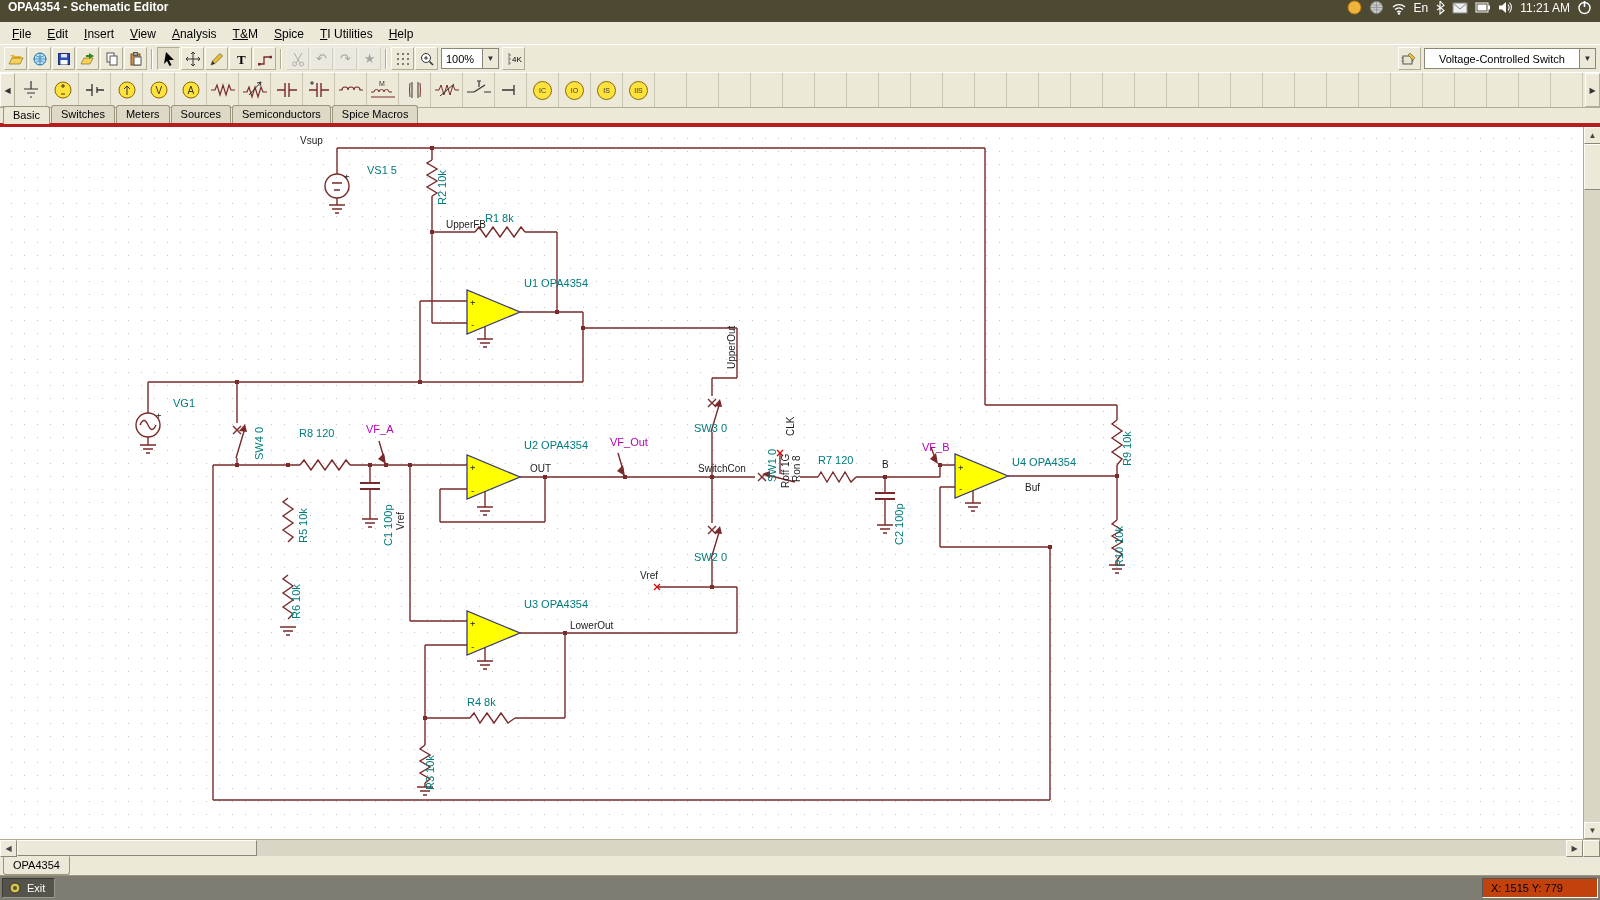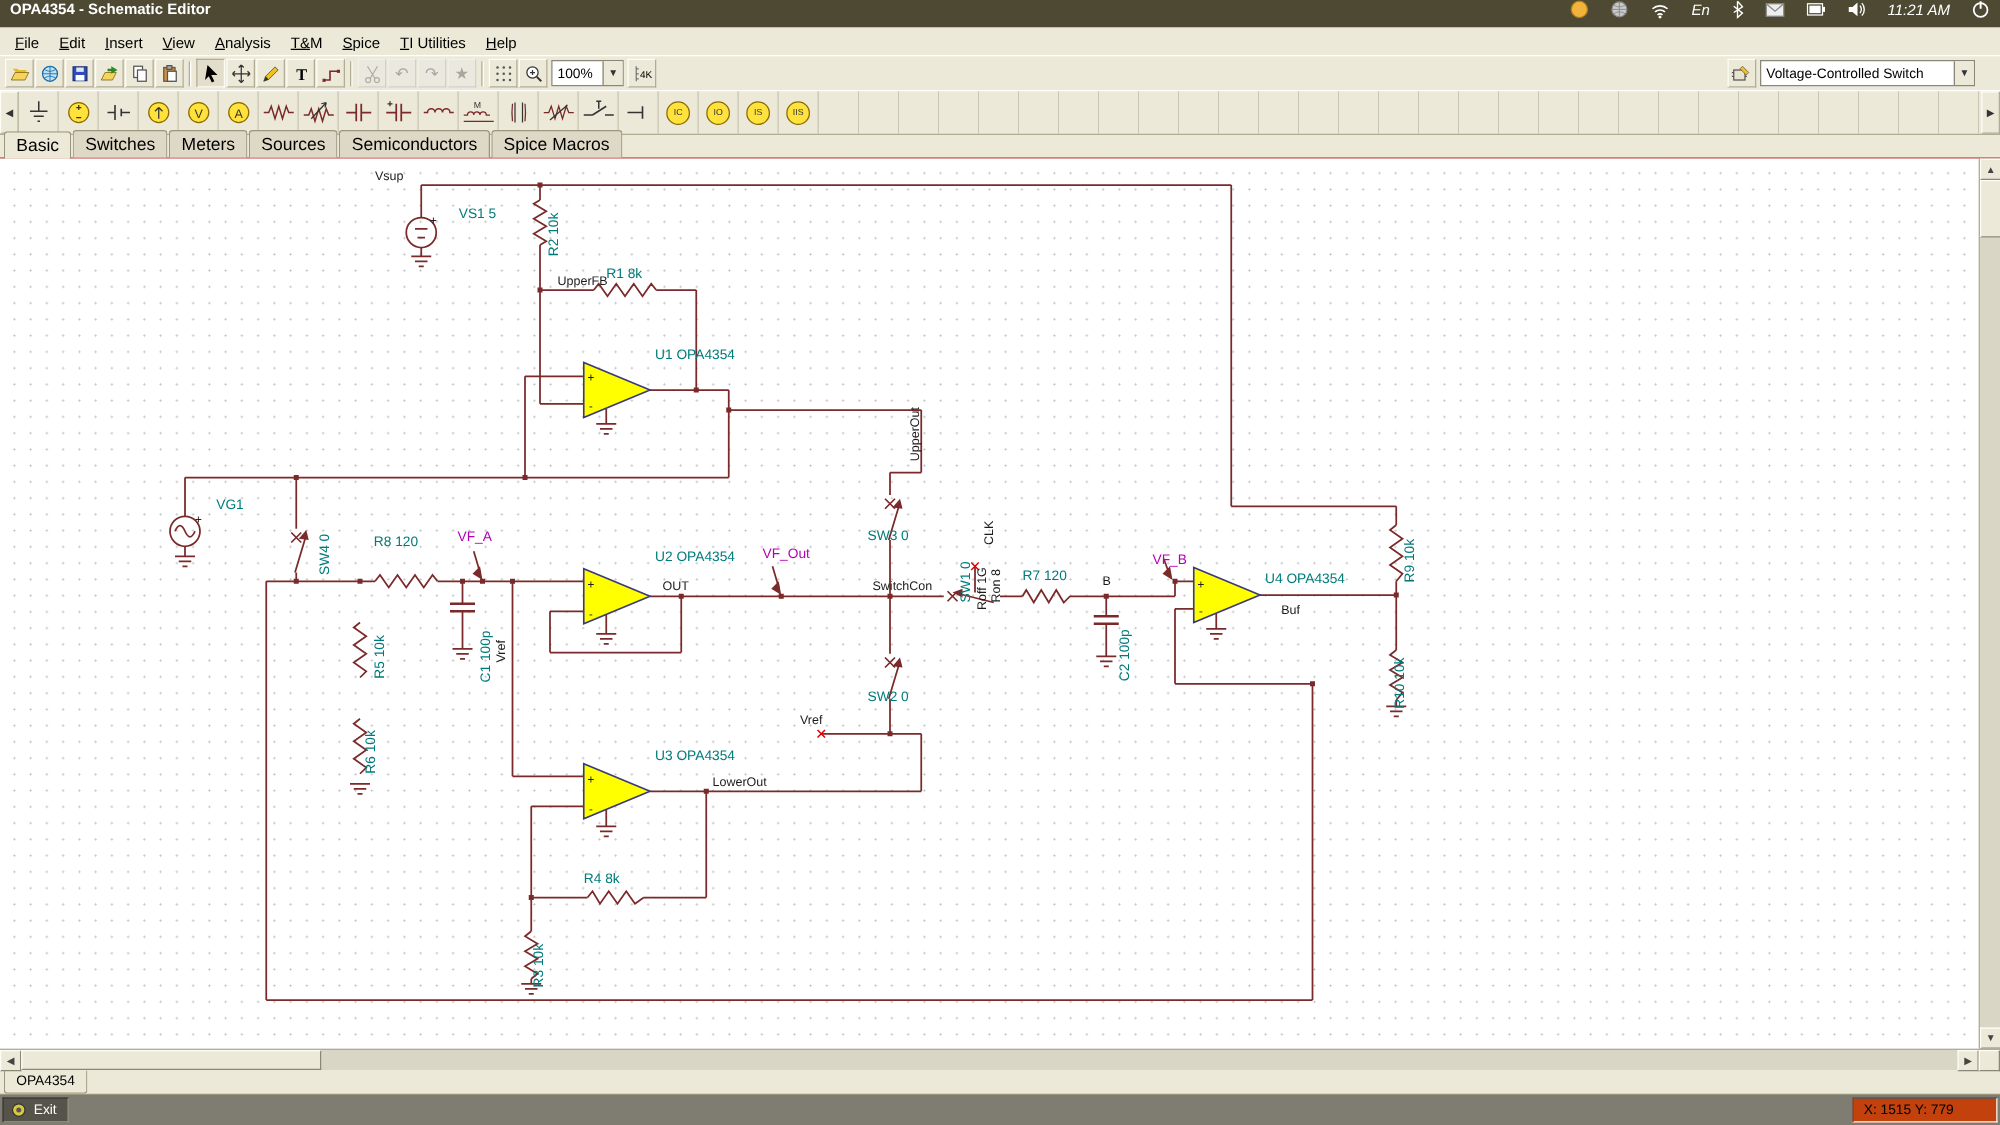--- a/index.html
+++ b/index.html
@@ -2,21 +2,21 @@
 <html style="--titlebar: #4d4932; --wire: #7a2a2a; --component_label: #007b7b; --probe_label: #b400b4; --opamp_fill: #ffff00;"><head>
 <meta charset="utf-8">
 <style>
   * { box-sizing: border-box; user-select: none; }
   html,body { margin:0; padding:0; width:1600px; height:900px; overflow:hidden;
               font-family:"Liberation Sans", sans-serif; background:#ece9d8; }
 
   
   .titlebar { height:22px; background:var(--titlebar,#4d4932); color:#fff; display:flex;
               align-items:flex-start; padding:0 8px; font-size:12px; font-weight:bold; }
-  .tray { margin-left:auto; display:flex; align-items:center; gap:17px; font-weight:normal; font-size:12px;font-style:italic; }
+  .tray { margin-left:auto; display:flex; align-items:center; gap:7px; font-weight:normal; font-size:12px; }
   .tray svg { display:block; }
 
   
   .menubar { height:22px; background:#ece9d8; display:flex; align-items:flex-end; padding:0 4px; font-size:12px; color:#000; }
   .menu-item { display:inline-block; padding:3px 8px; }
   .menu-item::first-letter { text-decoration:underline; }
 
   
   .toolbar { height:28px; display:flex; align-items:center; padding:0 4px; gap:1px; background:#ece9d8;
              border-top:1px solid #fff; }
@@ -24,36 +24,36 @@
           border:1px solid; border-color:#fdfcf5 #b1ad95 #b1ad95 #fdfcf5; background:#ece9d8; }
   .tbtn.active { border-color:#b1ad95 #fdfcf5 #fdfcf5 #b1ad95; background:#e2decb; }
   .tbtn.disabled { filter:grayscale(1) opacity(.4); }
   .tbtn .glyph { font-size:13px; line-height:1; color:#444; }
   .tsep { width:2px; height:20px; border-left:1px solid #b1ad95; border-right:1px solid #fff; margin:0 3px; }
   .combo { height:21px; background:#fff; border:1px solid #8a8778; display:flex; align-items:center; font-size:11px; }
   .combo .val { padding:0 4px; flex:1; white-space:nowrap; overflow:hidden; color:#000; }
   .combo .drop { width:16px; height:100%; background:#ece9d8; border-left:1px solid #8a8778;
                  display:flex; align-items:center; justify-content:center; font-size:8px; color:#333; }
   .zoom-combo { width:58px; margin:0 2px; }
-  .comp-combo { width:172px; margin-right:16px; }
+  .comp-combo { width:172px; margin-right:0;text-align:center; }
   .toolbar-right { margin-left:auto; display:flex; align-items:center; gap:3px; }
 
   
   .compbar { height:36px; background:#ece9d8; border-top:1px solid #fff; border-bottom:1px solid #b1ad95;
              display:flex; align-items:stretch; }
   .cnav { width:15px; display:flex; align-items:center; justify-content:center; font-size:8px; color:#333;
           border:1px solid; border-color:#fdfcf5 #b1ad95 #b1ad95 #fdfcf5; }
   .ccell { width:32px; display:flex; align-items:center; justify-content:center; border-right:1px solid #c9c5b2; }
   .cfill { flex:1; background:repeating-linear-gradient(90deg, transparent 0, transparent 31px, #c9c5b2 31px, #c9c5b2 32px); }
   .ycirc { width:19px; height:19px; border-radius:50%; background:#ffe23c; border:1px solid #8a6a00;
            display:flex; align-items:center; justify-content:center; font-size:7px; color:#333; }
 
   
   .tabsrow { height:19px; background:#ece9d8; display:flex; align-items:flex-end; padding-left:3px;
-             border-bottom:1px solid #b91c1c; font-size:14px; }
+             border-bottom:4px solid #b91c1c; font-size:11px; }
   .tab { padding:2px 9px 3px; border:1px solid #9a967e; border-bottom:none; border-radius:3px 3px 0 0;
          background:#ddd9c6; margin-right:1px; position:relative; top:0; color:#000; }
   .tab.active { background:#ece9d8; top:1px; z-index:2; }
 
   
   .canvas-wrap { position:relative; height:712px; background:#fff; }
   .canvas { position:absolute; left:0; top:0; width:1583px; height:712px; background:#fff;
             background-image:radial-gradient(circle,#c3c3c3 .7px, transparent .95px);
             background-size:13px 13px; background-position:5px 5px; }
   .vscroll { position:absolute; right:0; top:0; width:17px; height:712px; background:#dad6c6; border-left:1px solid #b1ad95; }

